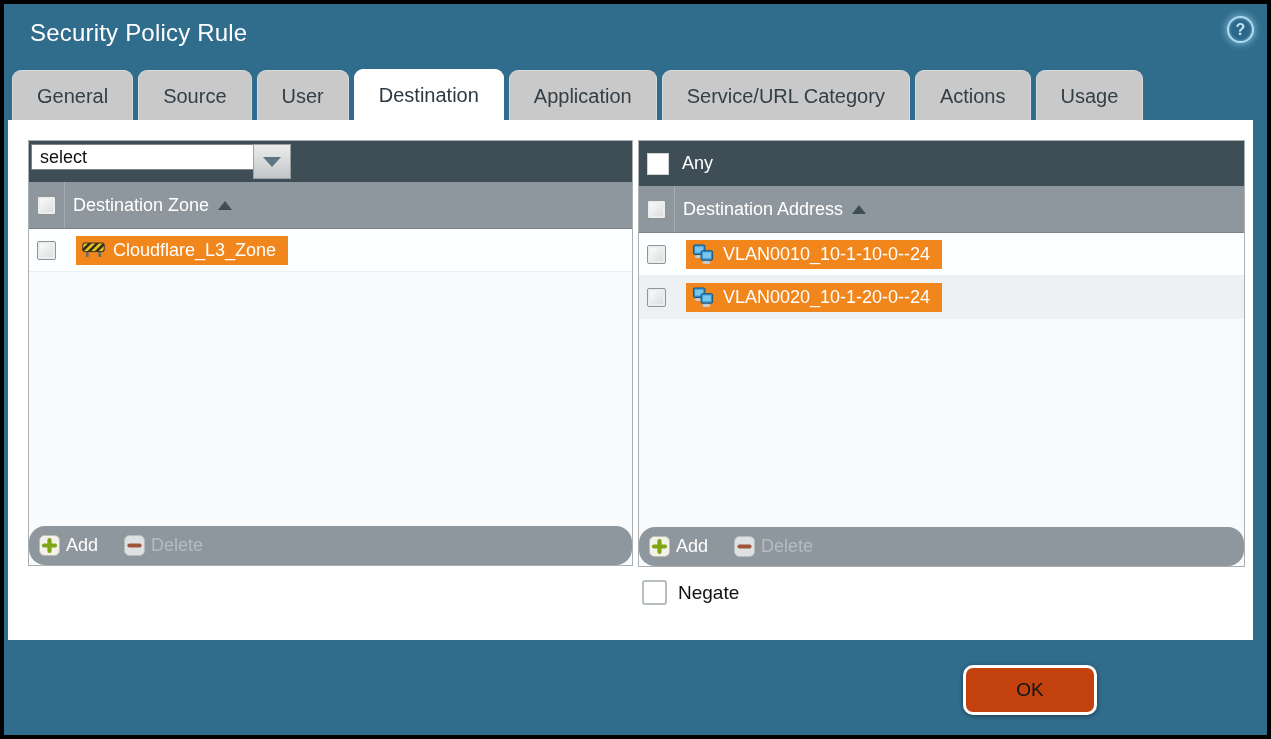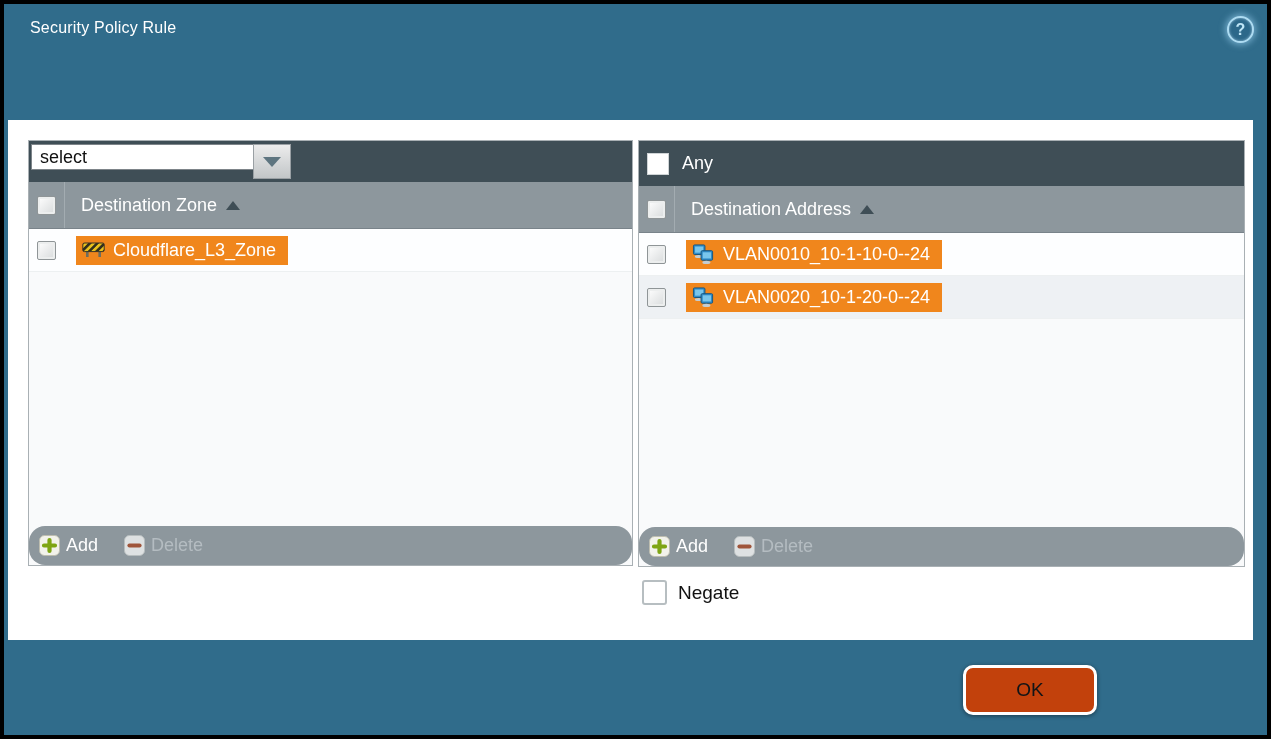--- a/index.html
+++ b/index.html
@@ -1,19 +1,19 @@
 <!DOCTYPE html>
 <html><head>
 <meta charset="utf-8">
 <style>
   html,body{margin:0;padding:0;background:#222;}
   *{box-sizing:border-box;font-family:"Liberation Sans",sans-serif;}
   .screen{position:relative;width:1271px;height:739px;background:#000;overflow:hidden;}
   .frame{position:absolute;left:4px;top:4px;right:4px;bottom:4px;background:#306C8B;}
-  .title{position:absolute;left:30px;top:19px;color:#fff;font-size:16px;letter-spacing:.2px;}
+  .title{position:absolute;left:30px;top:19px;color:#fff;font-size:24px;letter-spacing:.2px;}
   .help{position:absolute;left:1227px;top:16px;width:27px;height:27px;border-radius:50%;
         background:#2c688a;border:2px solid #aedcf2;box-shadow:0 0 6px 2px rgba(160,215,245,.55), inset 0 0 3px rgba(200,235,255,.6);
         color:#bfe6f7;font-size:16px;font-weight:bold;display:flex;align-items:center;justify-content:center;cursor:pointer;}
   .tabs{position:absolute;left:12px;top:70px;height:50px;display:flex;gap:5px;align-items:flex-end;}
   .tab{height:50px;line-height:50px;padding:0 24px;background:#c9c9c9;border:1px solid #d9d9d9;border-bottom:none;
        border-radius:9px 9px 0 0;font-size:20px;color:#333e45;white-space:nowrap;cursor:pointer;}
   .tab.active{background:#fff;border-color:#fff;color:#2d3940;height:51px;}
   .content{position:absolute;left:8px;top:120px;width:1245px;height:520px;background:#fff;}
 
   .panel{position:absolute;border:1px solid #a9b0b4;display:flex;flex-direction:column;background:#f9fafb;}
@@ -26,21 +26,21 @@
   .selbtn{width:38px;height:35px;background:linear-gradient(#ececec,#c2c6c8);border:1px solid #9aa0a4;display:flex;align-items:center;justify-content:center;cursor:pointer;}
   .tri-down{width:0;height:0;border-left:9px solid transparent;border-right:9px solid transparent;border-top:10px solid #5E7580;}
 
   .anyrow{height:45px;background:#3F4E56;flex:0 0 auto;display:flex;align-items:center;padding-left:8px;}
   .cb-any{width:22px;height:22px;background:#fff;border:1px solid #cfd4d6;flex:0 0 auto;cursor:pointer;}
   .anyrow .lbl{color:#fff;font-size:18px;margin-left:13px;}
 
   .colheader{height:47px;background:#8D979D;border-bottom:1px solid #79838a;flex:0 0 auto;display:flex;align-items:center;}
   .cbcell{width:36px;flex:0 0 auto;display:flex;justify-content:center;align-items:center;align-self:stretch;border-right:1px solid #a3acb1;}
   .cb3d{width:19px;height:19px;border:1px solid #8f9597;background:linear-gradient(135deg,#ffffff,#d7dadb);box-shadow:inset 0 0 0 2px #eceeee;border-radius:2px;cursor:pointer;}
-  .colheader .lbl{color:#fff;font-size:18px;margin-left:16px;}
+  .colheader .lbl{color:#fff;font-size:18px;margin-left:8px;}
   .tri-up{width:0;height:0;border-left:7px solid transparent;border-right:7px solid transparent;border-bottom:9px solid #3f4e56;margin-left:9px;cursor:pointer;}
 
   .body{flex:1 1 auto;overflow:hidden;background:#f9fafb;}
   .row{height:43px;display:flex;align-items:center;border-bottom:1px solid #edf0f1;background:#fdfeff;}
   .row.alt{background:#eef1f4;}
   .row .cb3d{margin-left:8px;}
   .chip{display:inline-flex;align-items:center;height:29px;background:#F0861C;color:#fff;font-size:18px;padding:0 12px 0 6px;margin-left:20px;cursor:pointer;white-space:nowrap;}
   .chip svg{margin-right:8px;flex:0 0 auto;}
 
   .pfooter{height:39px;background:#8D979D;flex:0 0 auto;display:flex;align-items:center;padding-left:10px;border-radius:16px;}
@@ -61,20 +61,30 @@
 </style>
 </head>
 <body>
 
 <div class="screen">
   <div class="frame"></div>
 
   <div class="title">Security Policy Rule</div>
   <div class="help">?</div>
 
+  <div class="tabs">
+    <div class="tab">General</div>
+    <div class="tab">Source</div>
+    <div class="tab">User</div>
+    <div class="tab active">Destination</div>
+    <div class="tab">Application</div>
+    <div class="tab">Service/URL Category</div>
+    <div class="tab">Actions</div>
+    <div class="tab">Usage</div>
+  </div>
 
   <div class="content">
 
     <div class="panel left">
       <div class="toolbar">
         <div class="selwrap">
           <input class="selinput" type="text" value="select" style="">
           <div class="selbtn">
             <span class="tri-down"></span>
           </div>

